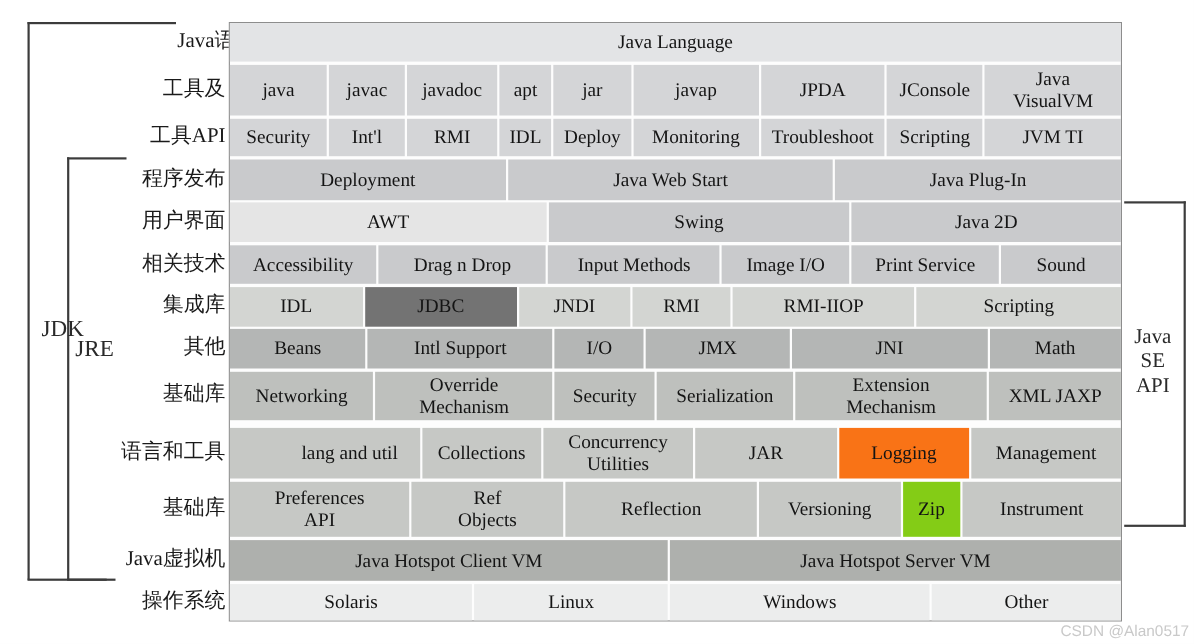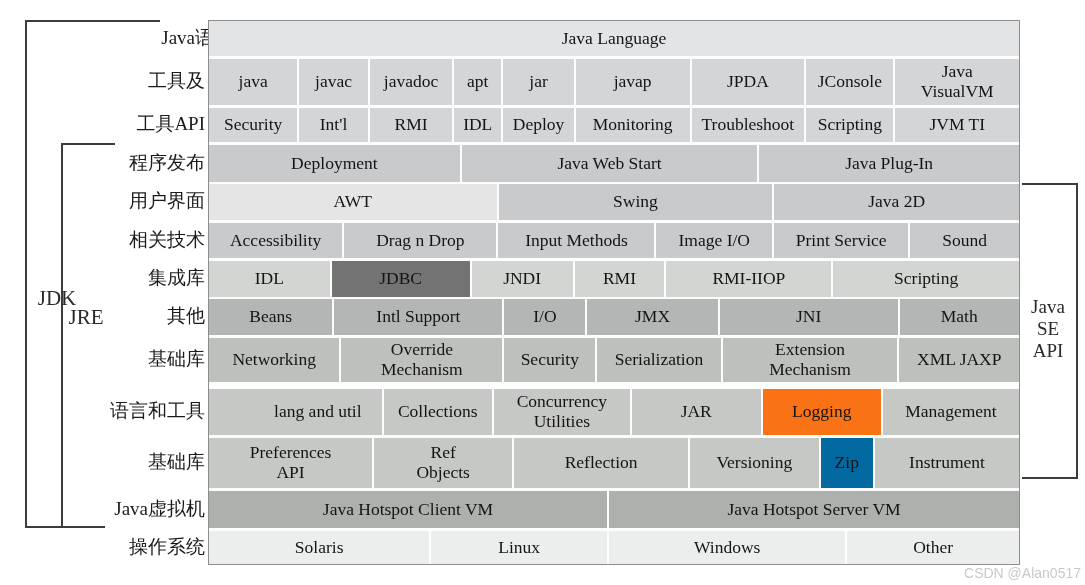--- a/index.html
+++ b/index.html
@@ -145,21 +145,21 @@
         <div class="cell" style="flex-grow: 127; background: #f97316;">Logging</div>
         <div class="cell" style="flex-grow: 146; background: rgb(198, 200, 197);">Management</div>
       </div>
       <div class="grid-row" style="top: 417px; height: 50px;">
         <div class="cell" style="flex-grow: 137; background: rgb(198, 200, 197);">Preferences
 API</div>
         <div class="cell" style="flex-grow: 116; background: rgb(198, 200, 197);">Ref
 Objects</div>
         <div class="cell" style="flex-grow: 146; background: rgb(198, 200, 197);">Reflection</div>
         <div class="cell" style="flex-grow: 108; background: rgb(198, 200, 197);">Versioning</div>
-        <div class="cell" style="flex-grow: 44; background: #0369a1;">Zip</div>
+        <div class="cell" style="flex-grow: 44; background: #84cc16;">Zip</div>
         <div class="cell" style="flex-grow: 121; background: rgb(198, 200, 197);">Instrument</div>
       </div>
       <div class="grid-row" style="top: 470px; height: 37px;">
         <div class="cell" style="flex-grow: 399; background: rgb(174, 176, 173);">Java Hotspot Client VM</div>
         <div class="cell" style="flex-grow: 411; background: rgb(174, 176, 173);">Java Hotspot Server VM</div>
       </div>
       <div class="grid-row" style="top: 510px; height: 33px;">
         <div class="cell" style="flex-grow: 222; background: rgb(236, 237, 237);">Solaris</div>
         <div class="cell" style="flex-grow: 177; background: rgb(236, 237, 237);">Linux</div>
         <div class="cell" style="flex-grow: 238; background: rgb(236, 237, 237);">Windows</div>

